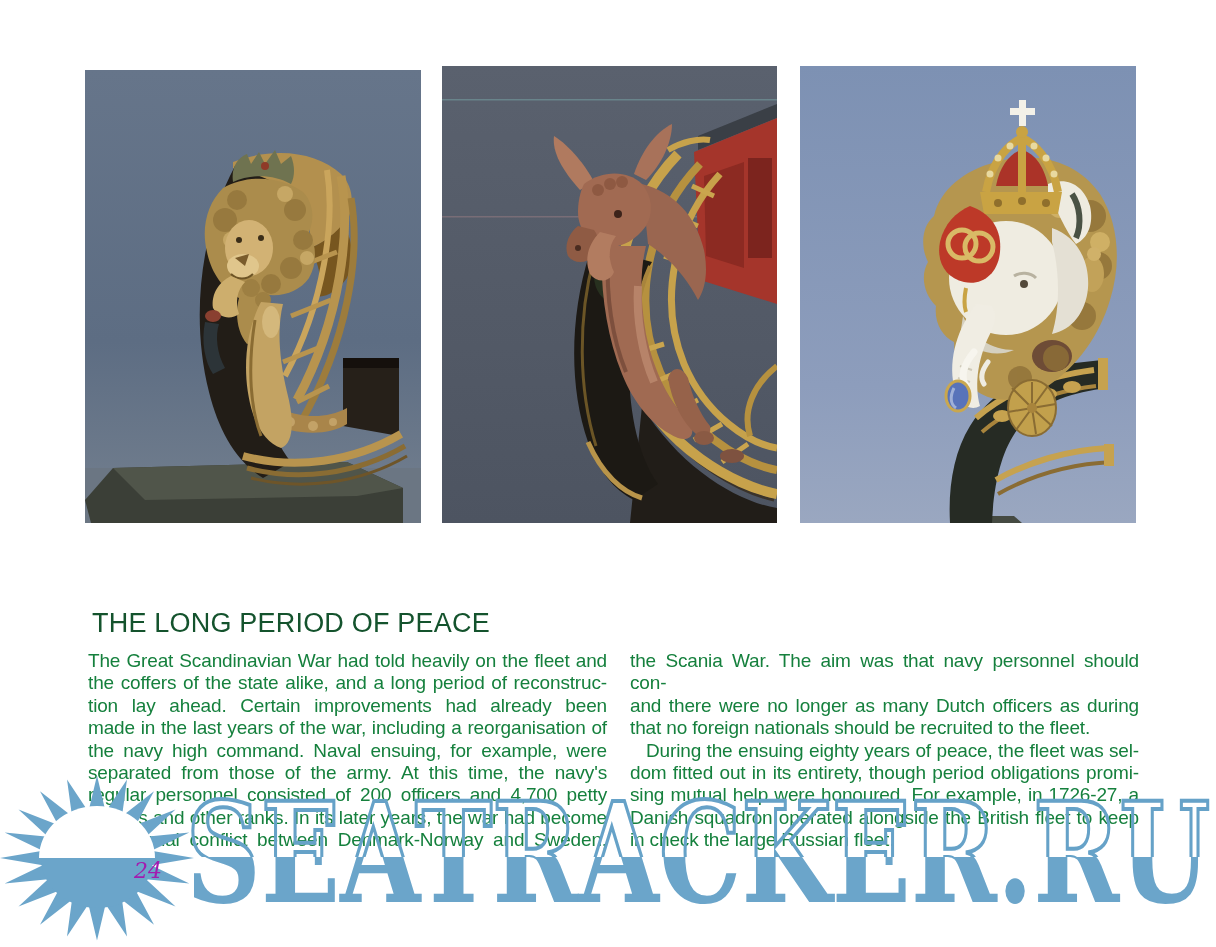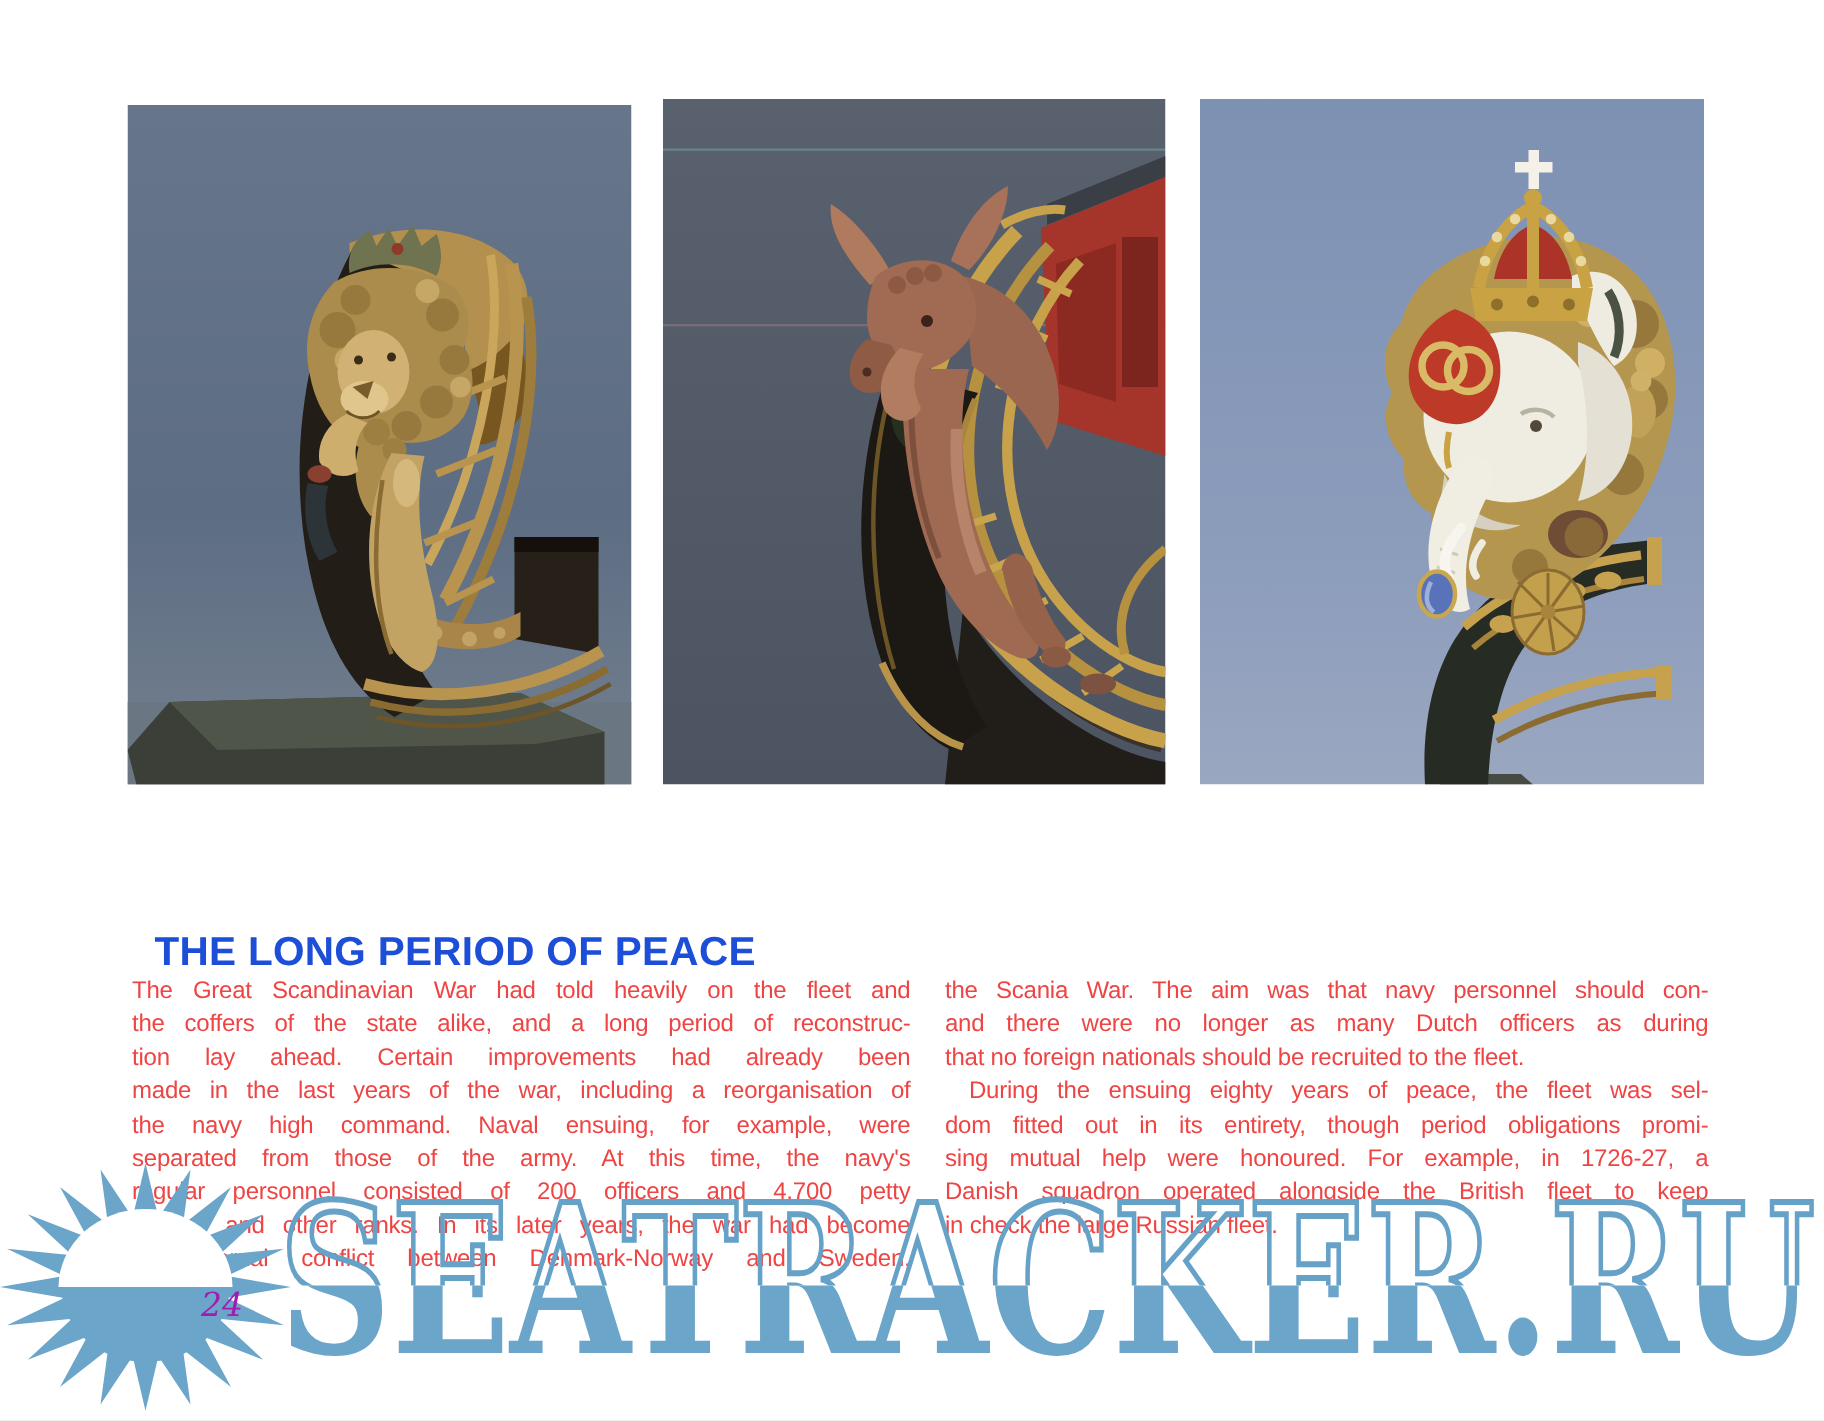--- a/index.html
+++ b/index.html
@@ -3,26 +3,26 @@
 <meta charset="utf-8">
 <style>
   html,body{margin:0;padding:0;background:#e8e8e8;}
   .page{position:relative;width:1216px;height:947px;background:#ffffff;overflow:hidden;
         font-family:"Liberation Sans",sans-serif;margin:0 auto;}
   .photo{position:absolute;margin:0;padding:0;}
   .photo svg{display:block;}
   .photo-1{left:85px;top:70px;width:336px;height:453px;}
   .photo-2{left:442px;top:66px;width:335px;height:457px;}
   .photo-3{left:800px;top:66px;width:336px;height:457px;}
-  .heading{position:absolute;left:88px;top:604px;margin:15px;
-           font-size:27px;font-weight:bold;color:#1d4ed8;letter-spacing:.2px;z-index:1;}
+  .heading{position:absolute;left:88px;top:604px;margin:4px;
+           font-size:27px;font-weight:normal;color:#14532d;letter-spacing:.2px;z-index:1;}
   .col{position:absolute;top:650px;z-index:1;}
   .col-left{left:88px;width:519px;}
   .col-right{left:630px;width:509px;}
-  .line{font-size:16px;line-height:22.4px;color:#ef4444;letter-spacing:-.15px;
+  .line{font-size:19px;line-height:22.4px;color:#15803d;letter-spacing:-.15px;
         text-align:justify;text-align-last:justify;white-space:normal;}
   .line.end{text-align-last:left;}
   .line.indent{text-indent:16px;}
   .watermark{position:absolute;left:0;top:0;width:1216px;height:947px;z-index:3;pointer-events:none;}
   .page-number{position:absolute;left:86px;top:858px;z-index:4;
                font-family:"DejaVu Serif",serif;font-style:italic;font-size:22px;color:#a21caf;margin-left:48px;}
 </style>
 </head>
 <body>
 

